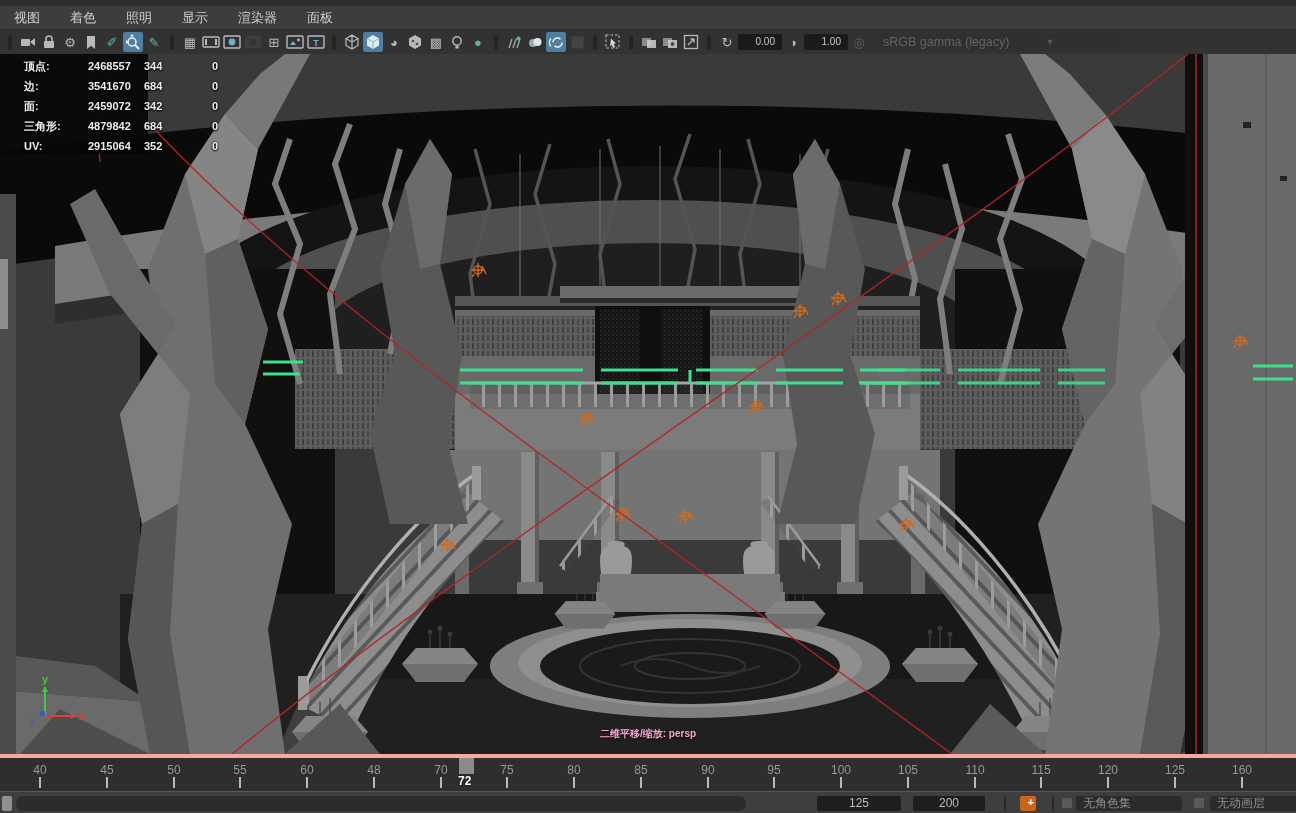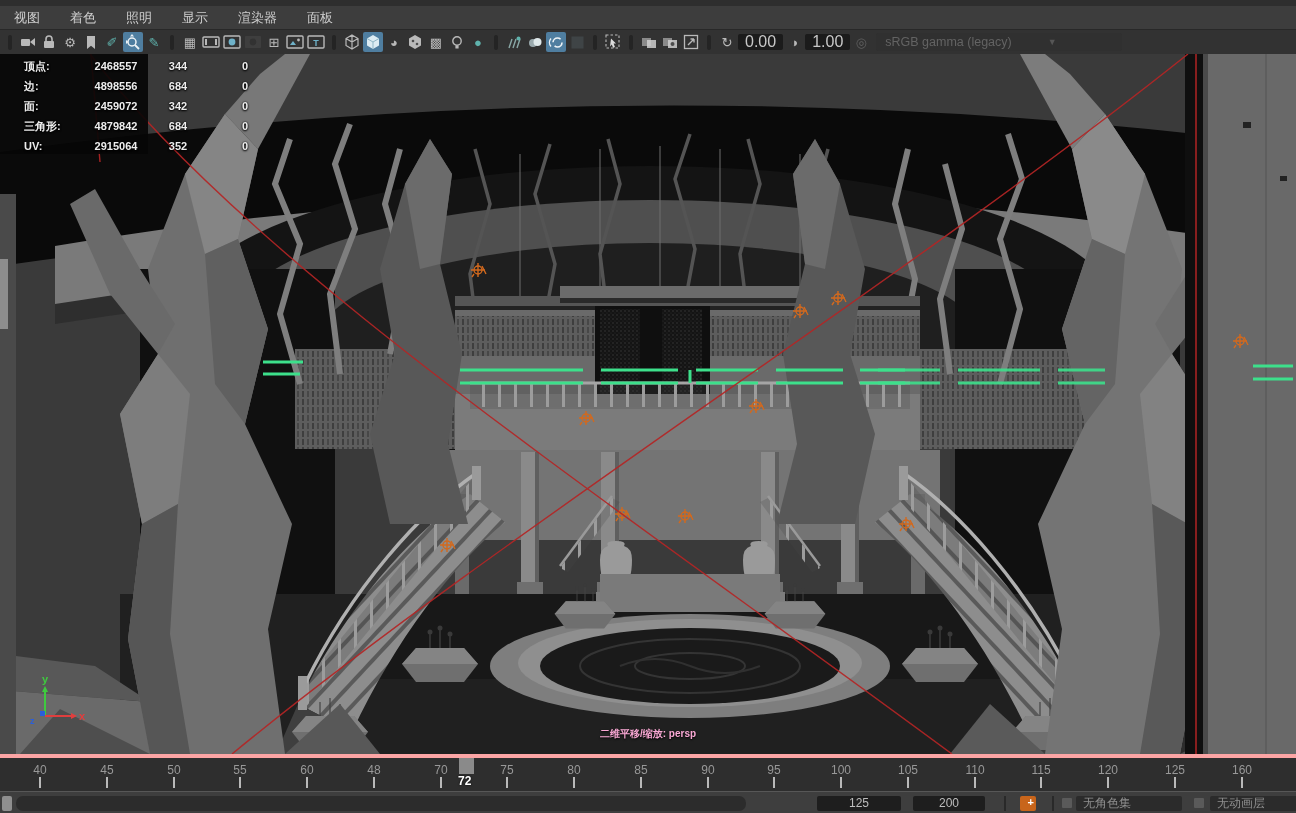--- a/index.html
+++ b/index.html
@@ -13,34 +13,34 @@
 
   
   .toolbar{height:24px;background:#323232;display:flex;align-items:center;padding:0 3px;gap:1px;}
   .tb{width:20px;height:20px;display:flex;align-items:center;justify-content:center;border-radius:2px;
       color:#b9b9b9;font-size:13px;line-height:1;flex:none;}
   .tb svg{display:block}
   .tb.active{background:#4f7ea0;color:#f0f0f0;}
   .tb.dim{opacity:.32;}
   .teal{color:#5fb3ad;}
   .sep{width:4px;height:15px;background:#242424;border-radius:2px;margin:0 5px;flex:none;}
-  .numfield{background:#1b1b1b;color:#c8c8c8;font-size:16px;height:16px;line-height:16px;
+  .numfield{background:#1b1b1b;color:#c8c8c8;font-size:10px;height:16px;line-height:16px;
             padding:0 7px;border-radius:2px;min-width:30px;text-align:right;flex:none;}
   .ddown{background:#303030;color:#636363;font-size:12.5px;height:18px;line-height:18px;padding:0 9px;
          border-radius:2px;width:228px;display:flex;align-items:center;flex:none;margin-left:4px;gap:36px;}
   .ddown .caret{font-size:9px;color:#565656;}
 
   
   .viewport{position:relative;width:1296px;height:700px;background:#3a3a3a;overflow:hidden;}
   .viewport svg{position:absolute;left:0;top:0;}
   .hud{position:absolute;left:16px;top:2px;z-index:5;margin-left:8px;}
   .hud-row{display:grid;grid-template-columns:64px 56px 68px 66px;height:20px;align-items:center;
            color:#ededed;font-size:11px;font-weight:bold;text-shadow:0 1px 2px #000,0 0 2px #000;}
   .hud-row .lab{text-align:left;}
-  .hud-row .v{text-align:center;}
+  .hud-row .v{text-align:left;}
   .vp-status{position:absolute;left:50%;bottom:13px;transform:translateX(-50%);z-index:5;
              color:#f9a8d4;font-weight:bold;font-size:10px;text-shadow:0 1px 2px #000;}
 
   
   .timeslider{position:relative;height:37px;background:#2e2e2e;border-top:4px solid #fca5a5;box-sizing:border-box;}
   .tick{position:absolute;top:2px;width:0;}
   .tick .tl{display:inline-block;transform:translateX(-50%);color:#989898;font-size:12px;}
   .tick .tm{position:absolute;left:-1px;top:17px;width:2px;height:11px;background:#b9b9b9;}
   .cf-block{position:absolute;top:0;width:15px;height:16px;background:#8a8a8a;}
   .cf-label{position:absolute;top:16px;color:#fff;font-size:12px;font-weight:bold;text-shadow:0 0 2px #000;}
@@ -550,21 +550,21 @@
 
     <div class="hud">
       <div class="hud-row">
           <span class="lab">顶点:</span>
           <span class="v">2468557</span>
           <span class="v">344</span>
           <span class="v">0</span>
         </div>
       <div class="hud-row">
           <span class="lab">边:</span>
-          <span class="v">4898556</span>
+          <span class="v">3541670</span>
           <span class="v">684</span>
           <span class="v">0</span>
         </div>
       <div class="hud-row">
           <span class="lab">面:</span>
           <span class="v">2459072</span>
           <span class="v">342</span>
           <span class="v">0</span>
         </div>
       <div class="hud-row">

